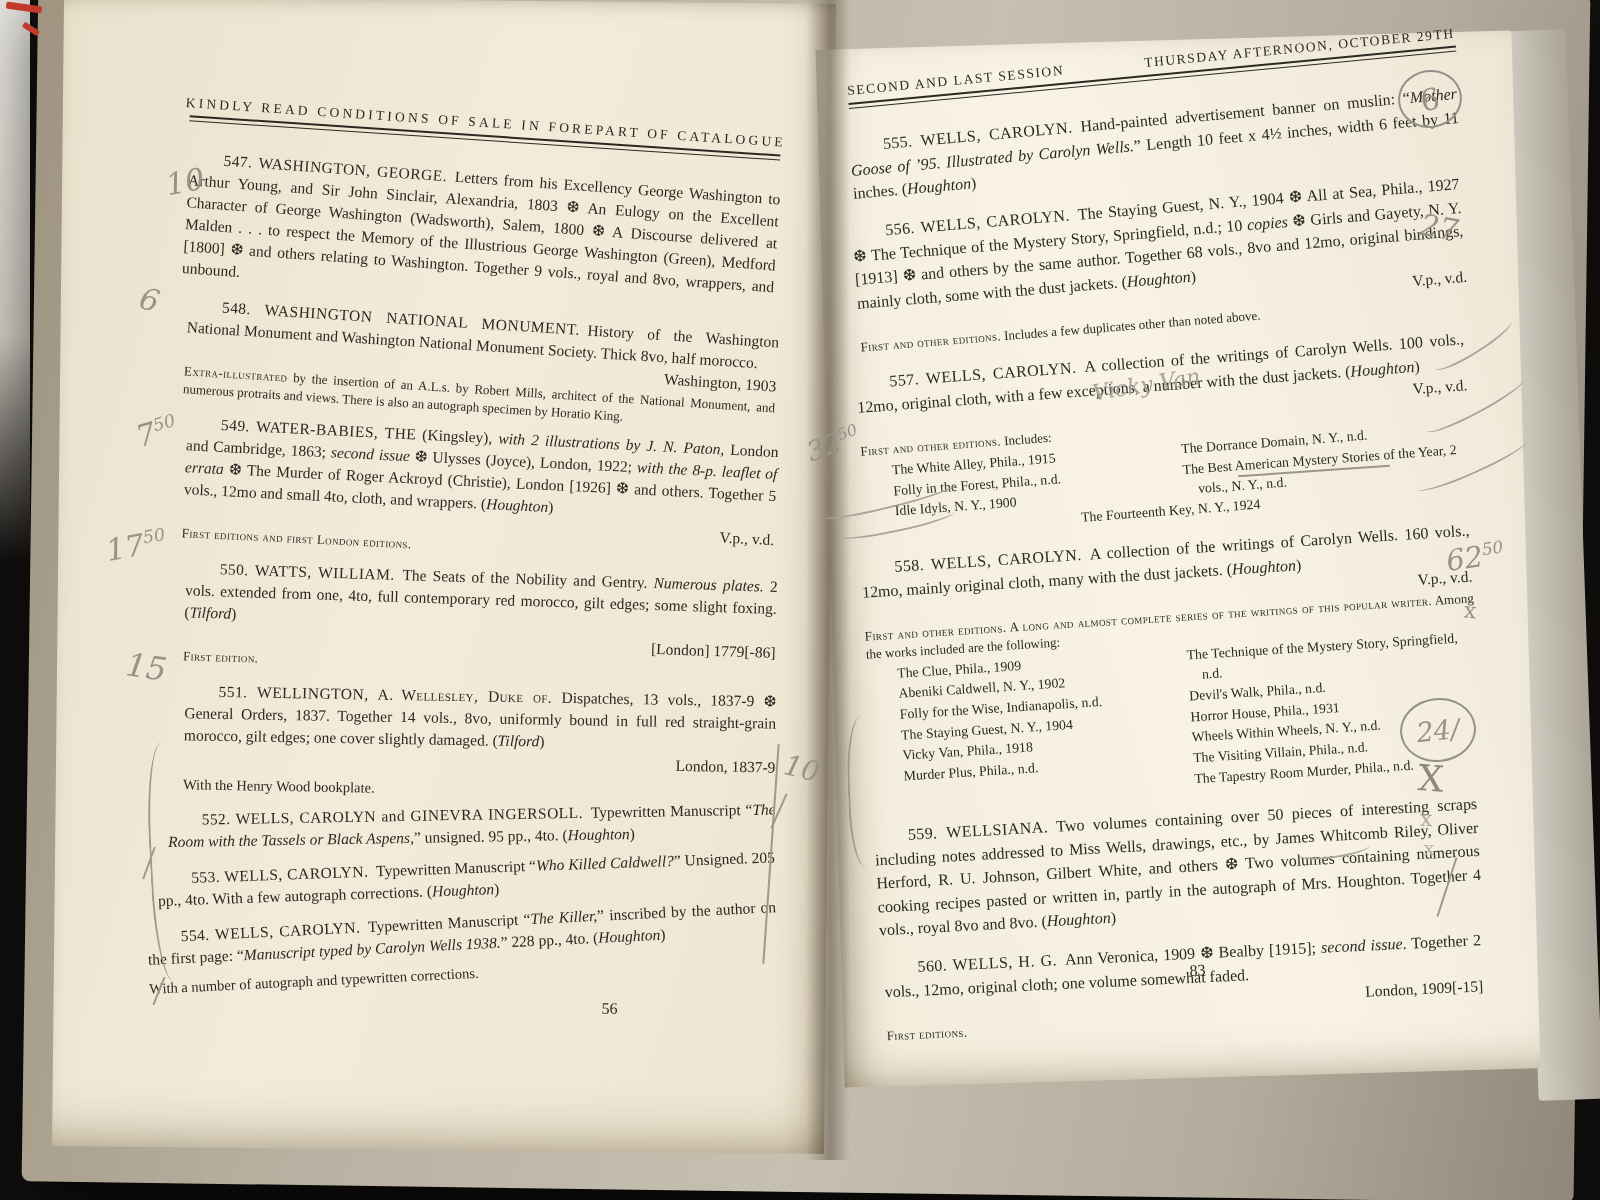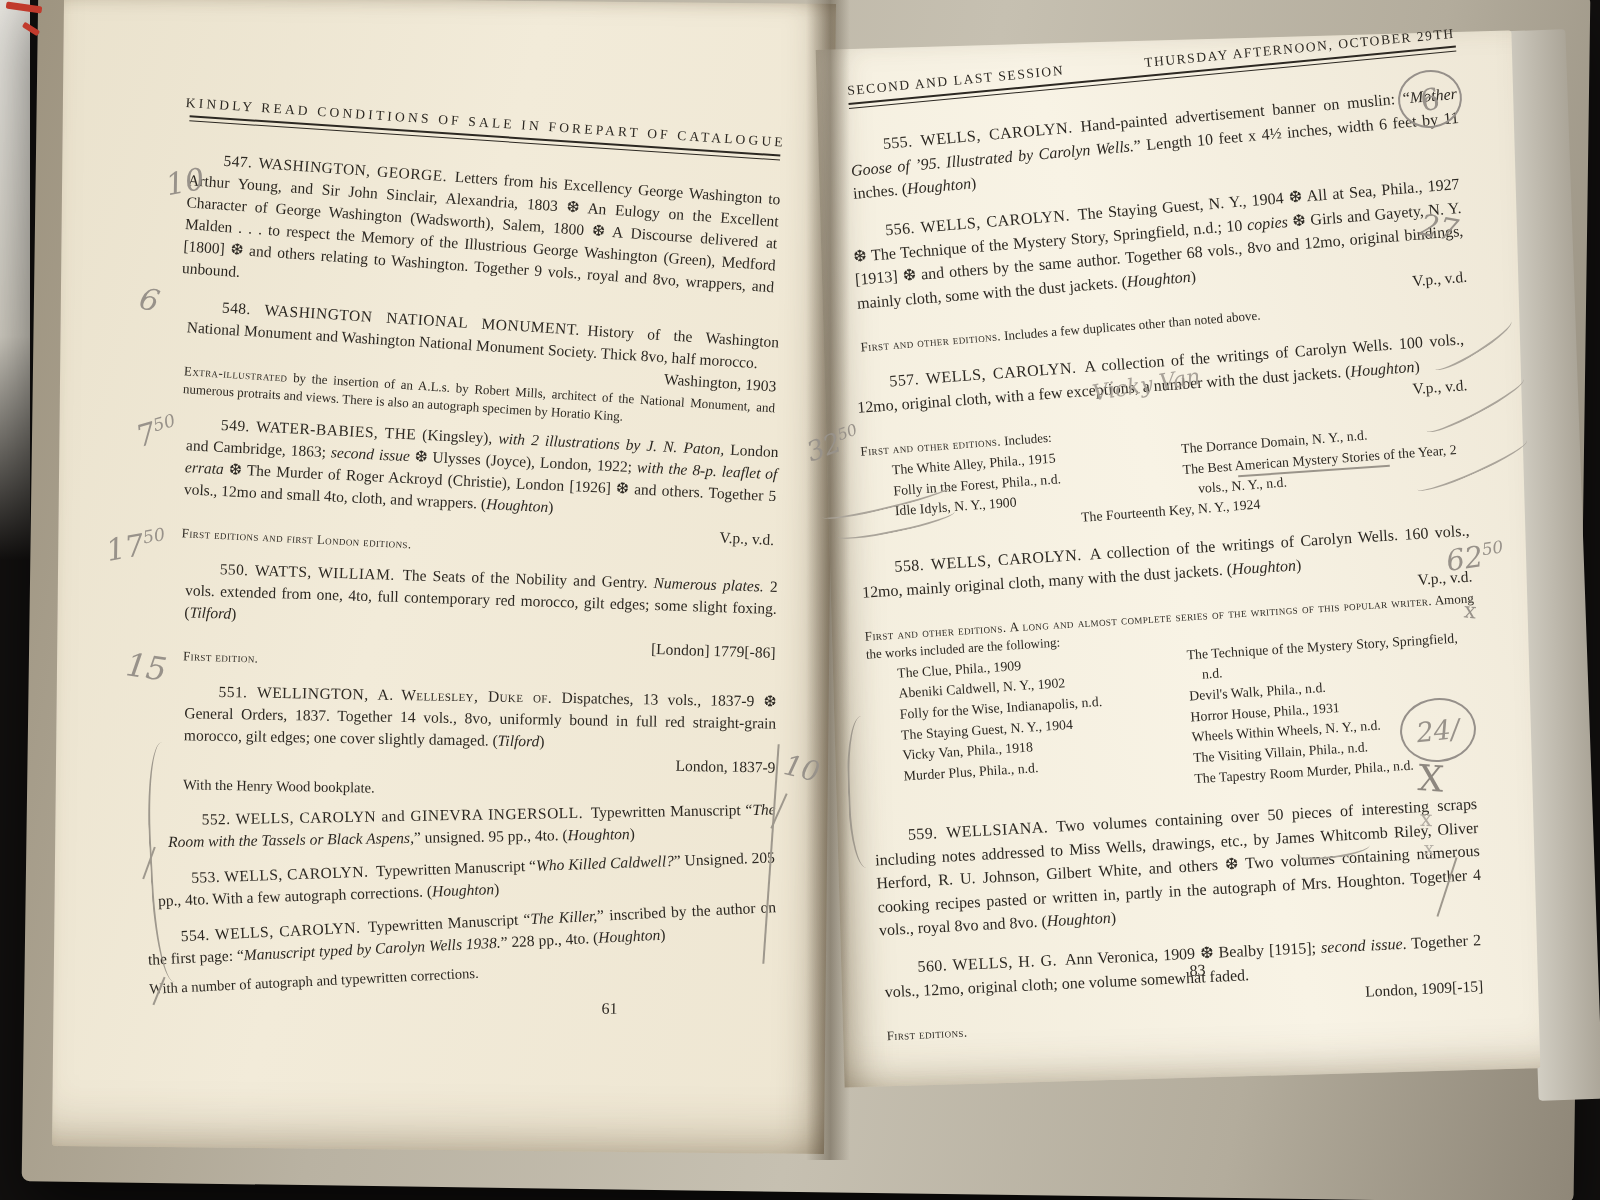--- a/index.html
+++ b/index.html
@@ -160,21 +160,21 @@
           </div>
           <div class="lot Llot6">
             <p class="lot-body"><span class="lot-num">553. </span><span class="run-b">WELLS, CAROLYN.</span><span> Typewritten Manuscript “</span><span class="run-i">Who Killed Caldwell?</span><span>” Unsigned. 205 pp., 4to. With a few autograph corrections. (</span><span class="run-i">Houghton</span><span>)</span></p>
           </div>
           <div class="lot Llot7">
             <p class="lot-body"><span class="lot-num">554. </span><span class="run-b">WELLS, CAROLYN.</span><span> Typewritten Manuscript “</span><span class="run-i">The Killer,</span><span>” inscribed by the author on the first page: “</span><span class="run-i">Manuscript typed by Carolyn Wells 1938.</span><span>” 228 pp., 4to. (</span><span class="run-i">Houghton</span><span>)</span></p>
             <p class="note-plain">With a number of autograph and typewritten corrections.</p>
           </div>
         </div>
     </div>
-    <div class="pageno" id="left-pageno">61</div>
+    <div class="pageno" id="left-pageno">56</div>
   </div>
 
   <div class="page" id="right-page">
     <div class="content" id="right-content">
       <div class="page-head" id="right-head">
         <div class="head-line">
           <span>SECOND AND LAST SESSION</span>
           <span>THURSDAY AFTERNOON, OCTOBER 29TH</span>
         </div>
         <div class="double-rule"></div>

